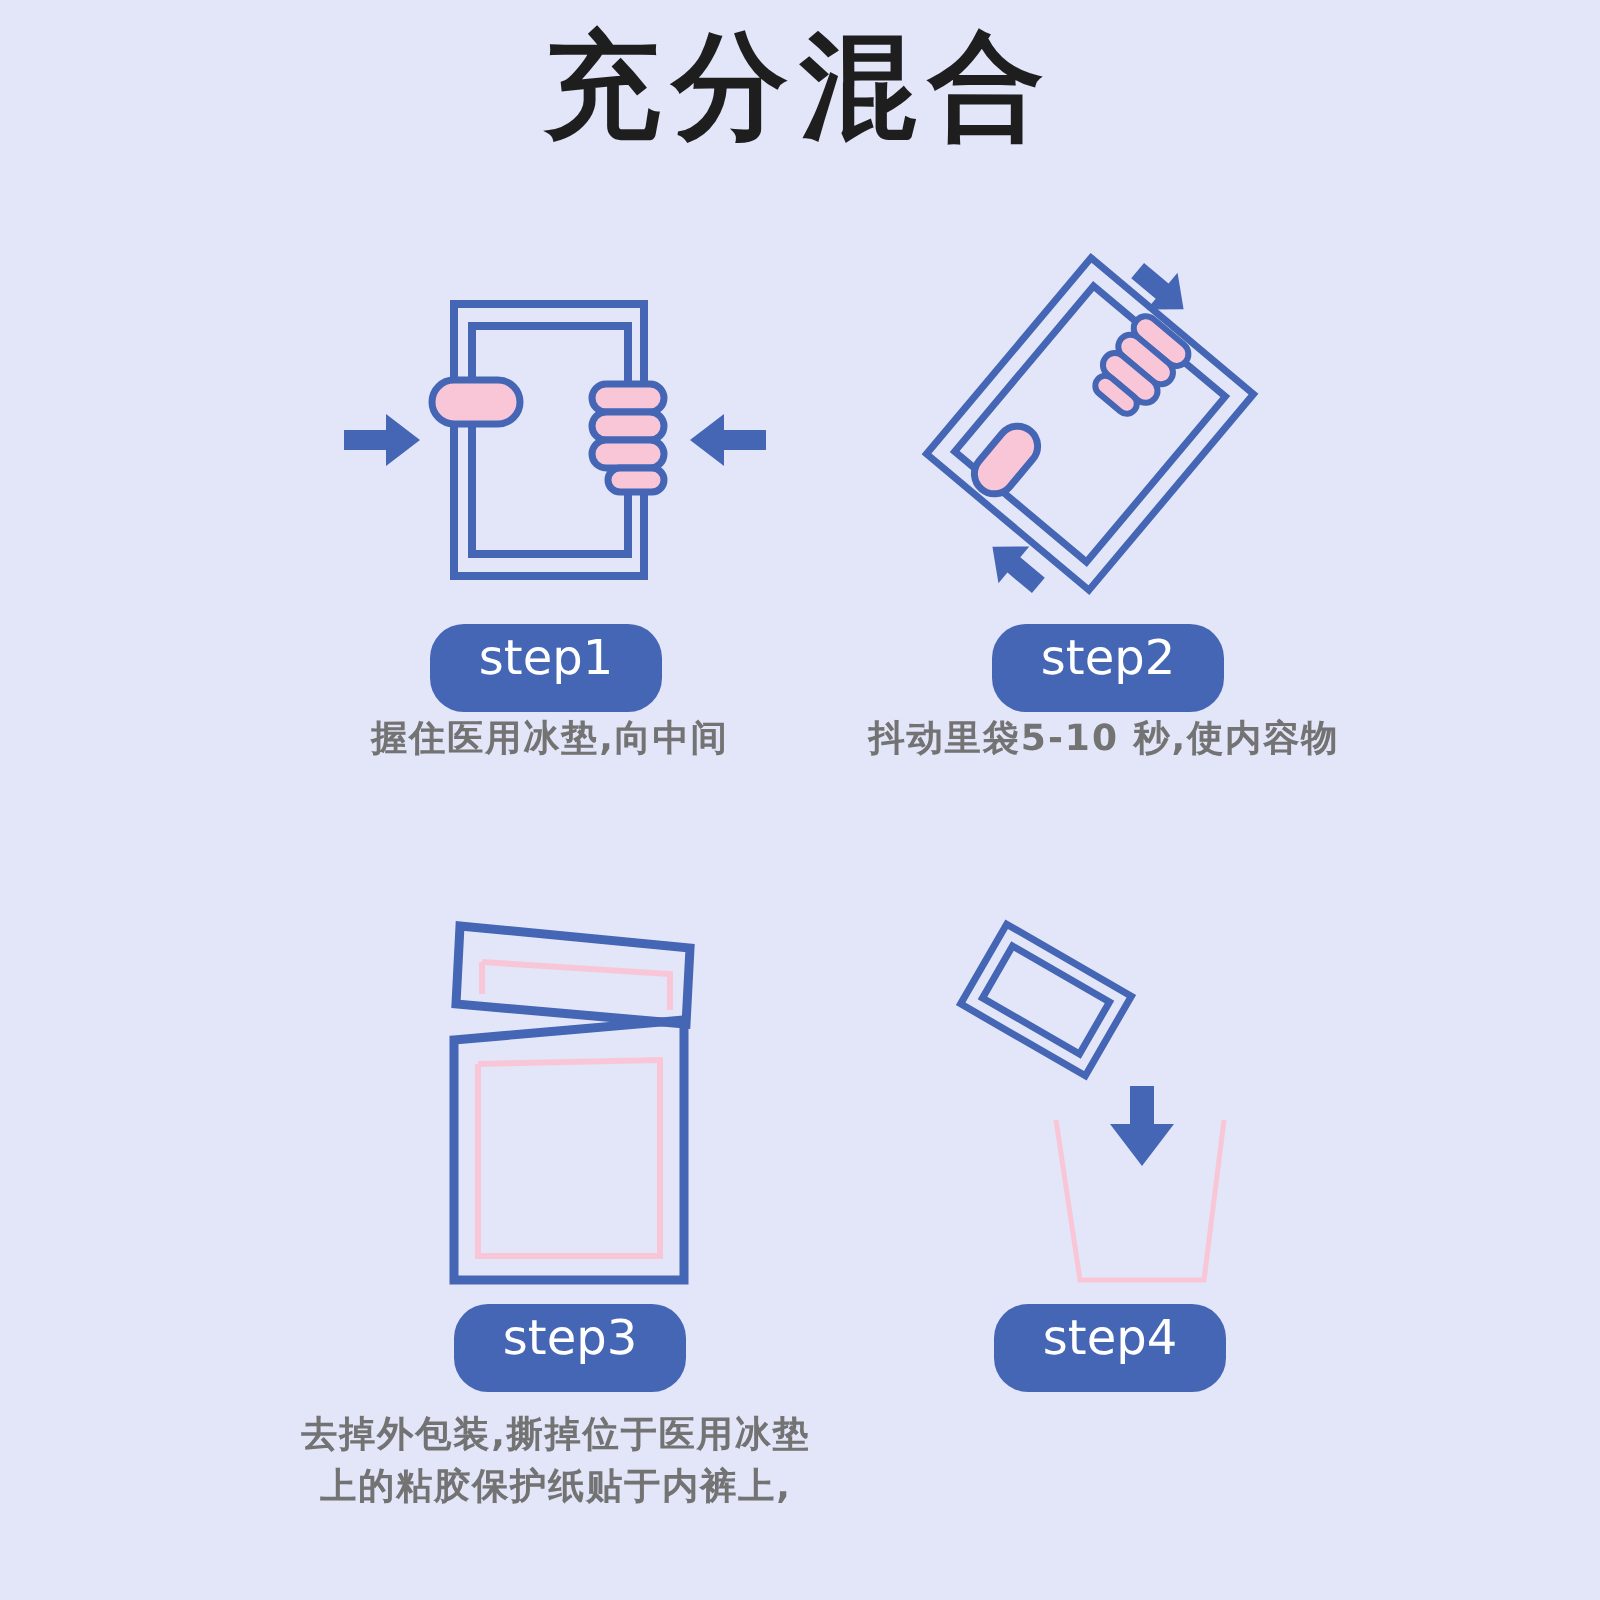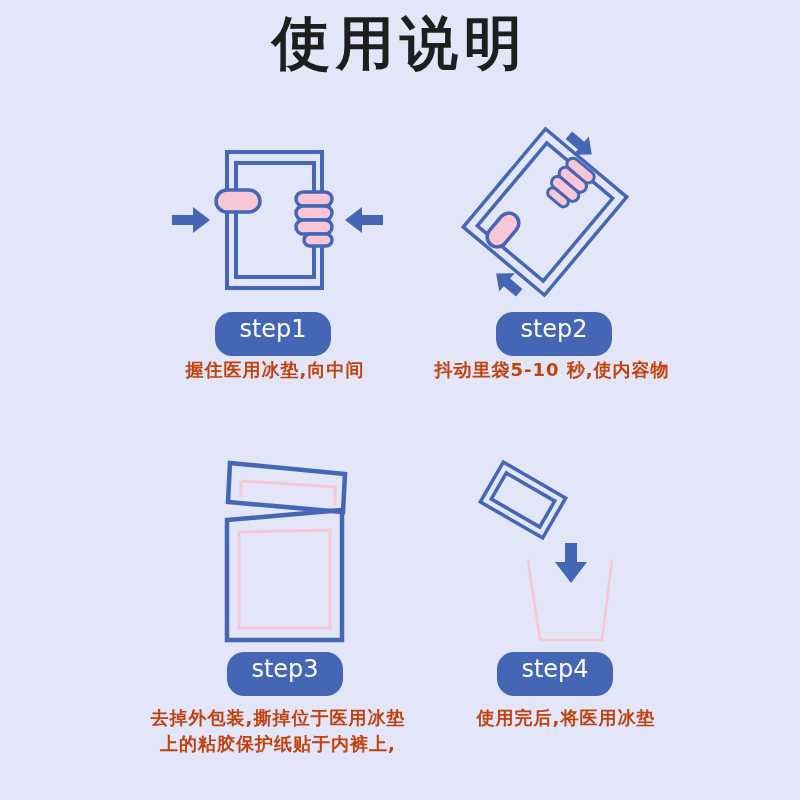--- a/index.html
+++ b/index.html
@@ -16,29 +16,29 @@
     letter-spacing: 6px; color: #1e1e1e; line-height: 70px;
   }
   .illus { position: absolute; }
   .pill {
     position: absolute; width: 116px; height: 44px; border-radius: 17px;
     background: #4565b5; color: #ffffff; font-size: 24px; line-height: 34px;
     text-align: center;
   }
   .desc {
     position: absolute; width: 360px; text-align: center;
-    font-size: 18px; font-weight: bold; line-height: 26px; color: #c2410c;
+    font-size: 18px; font-weight: bold; line-height: 26px; color: #737373;
     letter-spacing: 1px;
   }
   .desc div { white-space: nowrap; }
 </style>
 </head>
 <body>
 
-<div class="title">使用说明</div>
+<div class="title">充分混合</div>
 
 <svg class="illus" style="left:165px;top:145px" width="230" height="160" viewBox="165 145 230 160">
   <rect x="227" y="152" width="95" height="136" fill="none" stroke="#4565b5" stroke-width="4"></rect>
   <rect x="236" y="163" width="78" height="114" fill="none" stroke="#4565b5" stroke-width="4"></rect>
   <rect x="216" y="190" width="44" height="22" rx="11" fill="#f9c6d8" stroke="#4565b5" stroke-width="3.5"></rect>
   <rect x="296" y="192" width="36" height="14" rx="7" fill="#f9c6d8" stroke="#4565b5" stroke-width="3.5"></rect>
   <rect x="296" y="206" width="36" height="14" rx="7" fill="#f9c6d8" stroke="#4565b5" stroke-width="3.5"></rect>
   <rect x="296" y="220" width="36" height="14" rx="7" fill="#f9c6d8" stroke="#4565b5" stroke-width="3.5"></rect>
   <rect x="304" y="234" width="28" height="12" rx="6" fill="#f9c6d8" stroke="#4565b5" stroke-width="3.5"></rect>
   <polygon points="172,215 193,215 193,207 210,220 193,233 193,225 172,225" fill="#4565b5"></polygon>
@@ -91,14 +91,13 @@
 <svg class="illus" style="left:465px;top:455px" width="165" height="190" viewBox="465 455 165 190">
   <g transform="rotate(30 523 500)">
     <rect x="487" y="477" width="72" height="46" fill="none" stroke="#4565b5" stroke-width="3.5"></rect>
     <rect x="495" y="485" width="56" height="30" fill="none" stroke="#4565b5" stroke-width="3.5"></rect>
   </g>
   <polygon points="565,543 577,543 577,562 587,562 571,583 555,562 565,562" fill="#4565b5"></polygon>
   <polyline points="528,560 540,640 602,640 612,560" fill="none" stroke="#f9c6d8" stroke-width="2.5"></polyline>
 </svg>
 <div class="pill" style="left:497px;top:652px">step4</div>
 <div class="desc" style="left:386px;top:705px">
-  <div>使用完后,将医用冰垫</div>
 </div>
 
 </body></html>

